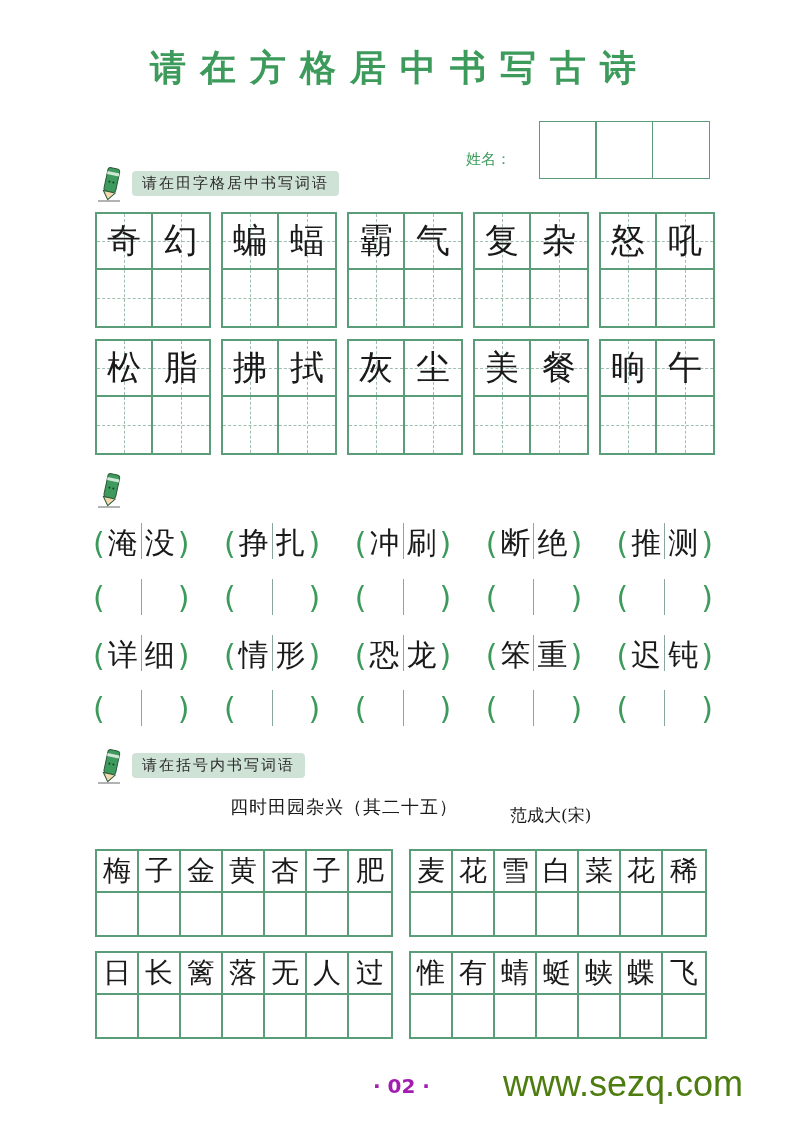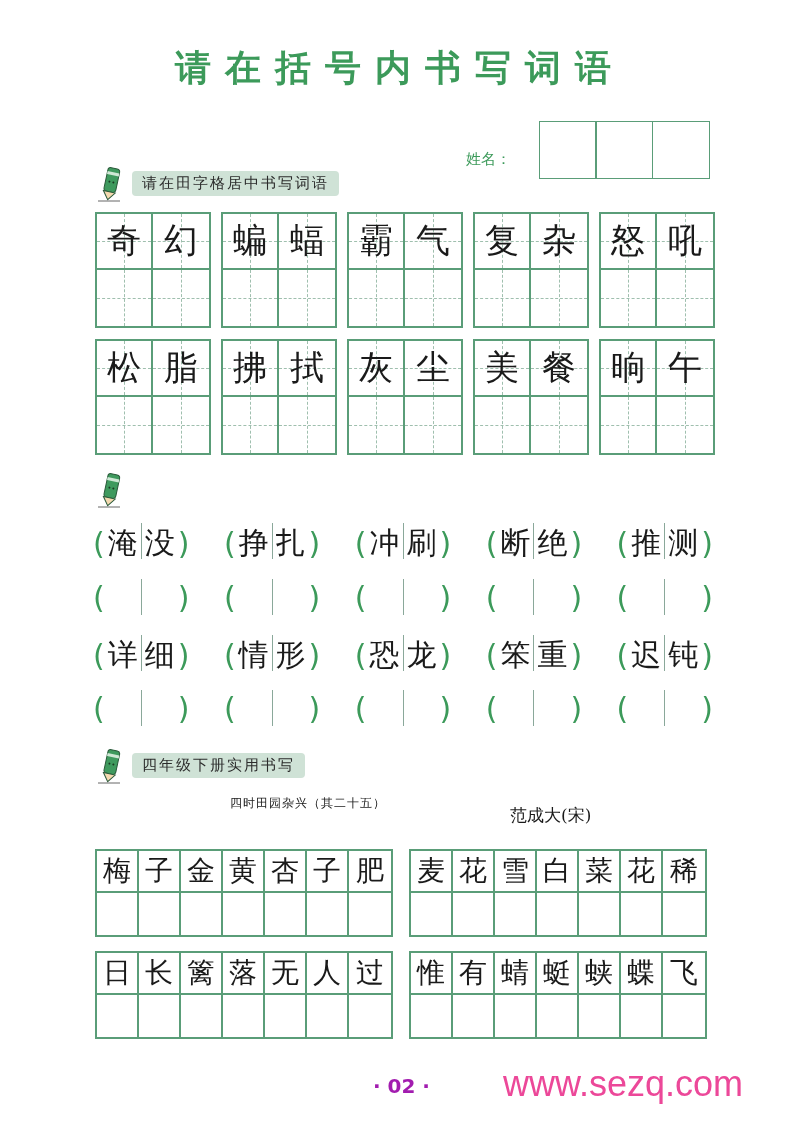--- a/index.html
+++ b/index.html
@@ -25,35 +25,35 @@
   .cell .dh { position:absolute; left:0; right:0; top:50%; border-top:1px dashed #9fbfae; }
   .cell .dv { position:absolute; top:0; bottom:0; left:50%; border-left:1px dashed #9fbfae; }
   .cell .ch { position:absolute; inset:0; display:flex; align-items:center; justify-content:center;
               font-size:34px; font-family:"DejaVu Serif", serif; z-index:1; }
   .paren-row { display:flex; justify-content:space-between; width:620px; }
   .paren { display:flex; align-items:center; font-size:30px; height:44px; }
   .paren .p { color:#3c9a5a; font-family:"DejaVu Sans", sans-serif; font-size:30px; }
   .paren .chars { display:flex; }
   .paren .c { width:36px; text-align:center; font-size:30px; }
   .paren .divider { width:0; height:36px; border-left:1.5px solid #8aa89a; }
-  .poem-title { left:230px; top:795px; font-size:12px; letter-spacing:1px; }
+  .poem-title { left:230px; top:795px; font-size:18px; letter-spacing:1px; }
   .poem-author { left:510px; top:804px; font-size:17px; }
   .poem-grid { display:flex; flex-direction:column; border:2px solid #5a9d78; }
   .pcell { width:42px; height:42px; border-right:2px solid #5a9d78; display:flex; align-items:center;
            justify-content:center; font-size:28px; box-sizing:border-box; }
   .prow { display:flex; }
   .prow .pcell:last-child { border-right:none; }
   .prow:first-child .pcell { border-bottom:2px solid #5a9d78; }
   .page-num { left:373px; top:1074px; font-size:20px; color:#a21caf; font-weight:bold; font-family:"DejaVu Sans", sans-serif; }
-  .watermark { left:503px; top:1063px; font-size:36px; color:#ec4899; font-family:"Liberation Sans", sans-serif;text-align:center; }
+  .watermark { left:503px; top:1063px; font-size:36px; color:#4d7c0f; font-family:"Liberation Sans", sans-serif;text-align:center; }
 </style>
 </head>
 <body>
 
-<div class="abs title">请在括号内书写词语</div>
+<div class="abs title">请在方格居中书写古诗</div>
 
 <div class="abs name-label">姓名：</div>
 <div class="abs name-boxes">
   <div class="name-box"></div>
   <div class="name-box"></div>
   <div class="name-box"></div>
 </div>
 
 <div class="abs section-head" style="left:98px; top:166px;">
   <div class="pencil">
@@ -526,21 +526,21 @@
         <g transform="rotate(12 13 18)">
           <rect x="7" y="2" width="12" height="24" rx="3" fill="#3f9a5e" stroke="#2a5a3a" stroke-width="1"></rect>
           <rect x="7" y="6" width="12" height="3" fill="#cfe8d5"></rect>
           <polygon points="7,26 19,26 13,34" fill="#f4d9b0" stroke="#2a5a3a" stroke-width="1"></polygon>
           <circle cx="11" cy="16" r="1" fill="#1a3a22"></circle>
           <circle cx="15" cy="16" r="1" fill="#1a3a22"></circle>
         </g>
         <line x1="0" y1="35" x2="22" y2="35" stroke="#666" stroke-width="1"></line>
       </svg>
   </div>
-  <span class="section-label">四年级下册实用书写</span>
+  <span class="section-label">请在括号内书写词语</span>
 </div>
 
 <div class="abs poem-title">四时田园杂兴（其二十五）</div>
 <div class="abs poem-author">范成大(宋)</div>
 
 <div class="abs" style="left:95px; top:849px;" id="pg0">
     <div class="poem-grid">
       <div class="prow">
         <div class="pcell">梅</div>
         <div class="pcell">子</div>

